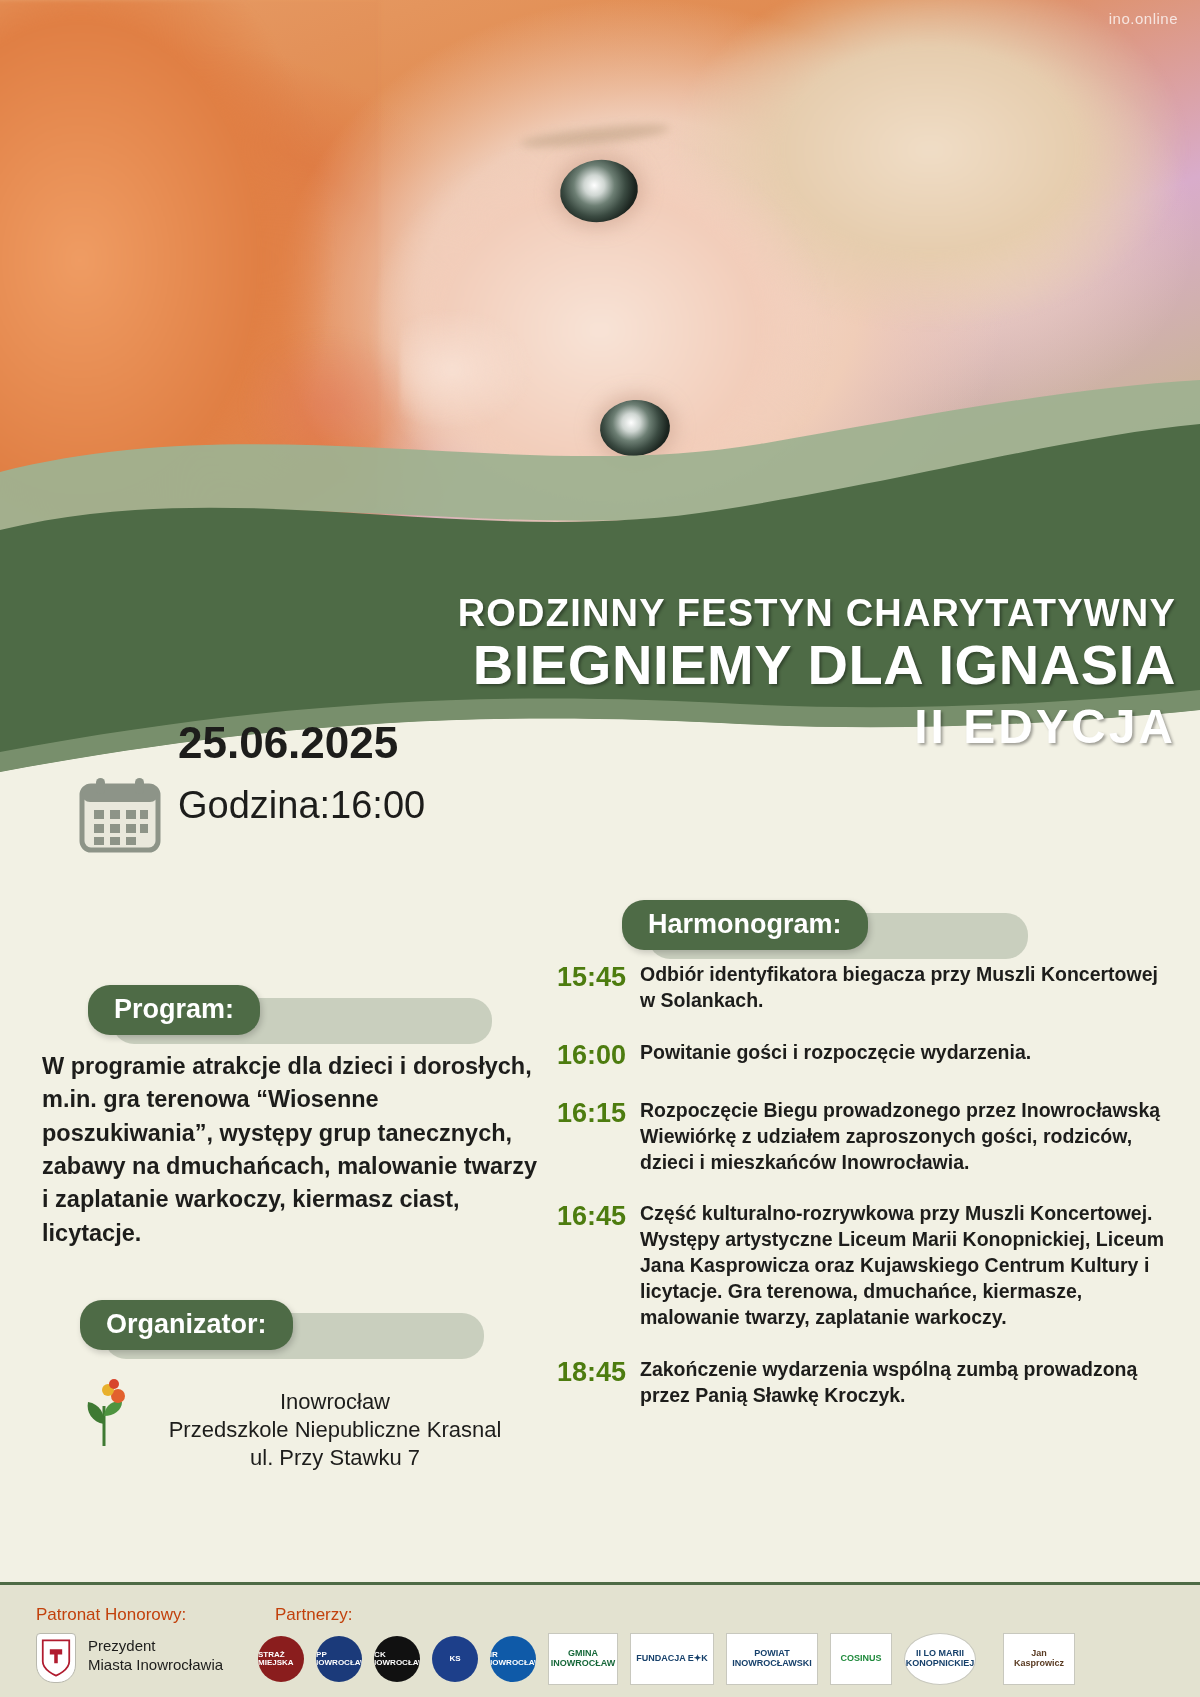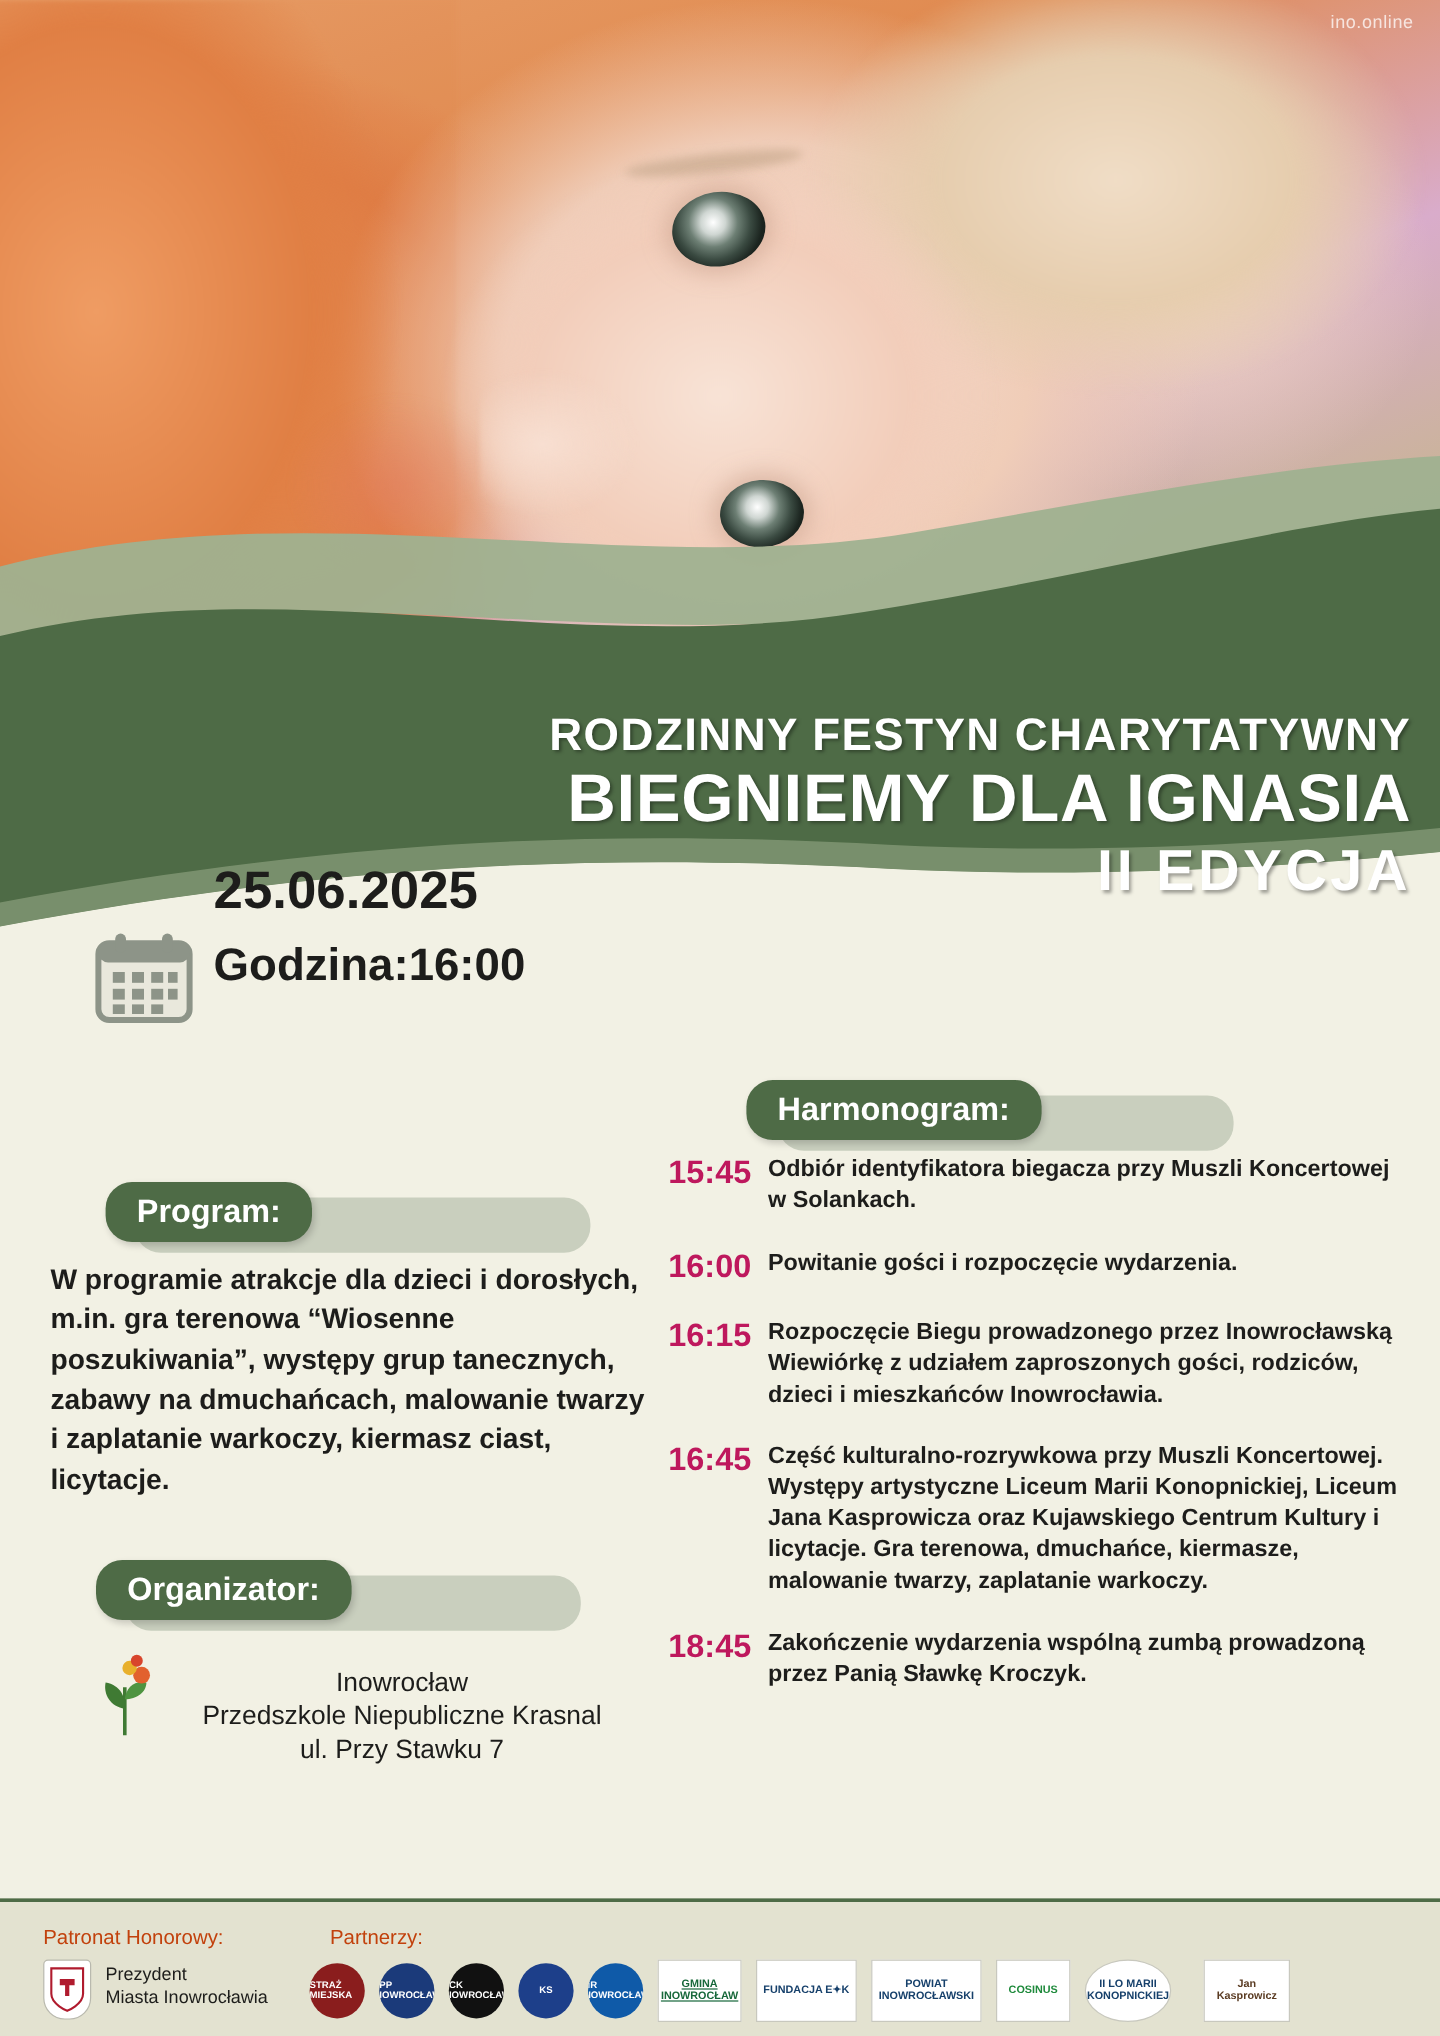--- a/index.html
+++ b/index.html
@@ -84,21 +84,21 @@
   .t2 { font-size: 56px; font-weight: 800; letter-spacing: .6px; line-height: 1.05; margin-top: 2px; }
   .t3 { font-size: 41px; font-weight: 800; letter-spacing: .6px; line-height: 1.1; margin-top: 4px; }
   .t4 {
     font-size: 48px; font-weight: 800; letter-spacing: 3px; line-height: 1.1;
     margin-top: 6px; color: #ffffff;
   }
 
   
   .date-wrap { position: absolute; left: 78px; top: 718px; width: 440px; }
   .date-main { font-size: 44px; font-weight: 800; color: #1d1d1b; margin-left: 100px; }
-  .date-time { font-size: 38px; font-weight: 700; color: #1d1d1b; margin-left: 100px; margin-top: 16px; }
+  .date-time { font-size: 38px; font-weight: 400; color: #1d1d1b; margin-left: 100px; margin-top: 16px; }
   .cal-icon { position: absolute; left: 0; top: 58px; width: 84px; height: 78px; }
 
   
   .pill {
     display: inline-block;
     background: #4e6b46;
     color: #fff;
     font-weight: 800;
     border-radius: 22px;
     padding: 9px 26px 10px 26px;
@@ -127,21 +127,21 @@
   .org-flower { position: absolute; left: 78px; top: 1372px; width: 56px; height: 76px; }
 
   
   .harm-head { position: absolute; left: 622px; top: 900px; font-size: 27px; }
   .harm-head-shadow { left: 648px; top: 913px; width: 380px; height: 46px; }
 
   .schedule { position: absolute; left: 548px; top: 962px; width: 620px; }
   .sched-row { display: flex; margin-bottom: 26px; }
   .sched-time {
     width: 92px; flex: none; text-align: right; padding-right: 14px;
-    font-size: 27px; font-weight: 800; color: #be185d; line-height: 1.18;
+    font-size: 27px; font-weight: 800; color: #4d7c0f; line-height: 1.18;
   }
   .sched-desc {
     font-size: 19.5px; font-weight: 700; color: #1d1d1b; line-height: 1.33;
   }
 
   
   .footer {
     position: absolute; left: 0; bottom: 0; width: 1200px; height: 115px;
     background: #e3e2d0; border-top: 3px solid #4e6b46;
   }
@@ -297,21 +297,21 @@
       <span>KCK
 INOWROCŁAW</span>
     </div>
     <div class="logo-circle" style="background:#1d3f8a;">
       <span>KS</span>
     </div>
     <div class="logo-circle" style="background:#0f5aa8;">
       <span>SiR
 INOWROCŁAW</span>
     </div>
-    <div class="logo-box" style="width:70px;color:#17683a;text-decoration:underline;">
+    <div class="logo-box" style="width:70px;color:#17683a;">
       <span>GMINA
 INOWROCŁAW</span>
     </div>
     <div class="logo-box" style="width:84px;">
       <span>FUNDACJA
 E✦K</span>
     </div>
     <div class="logo-box" style="width:92px;">
       <span>POWIAT
 INOWROCŁAWSKI</span>

